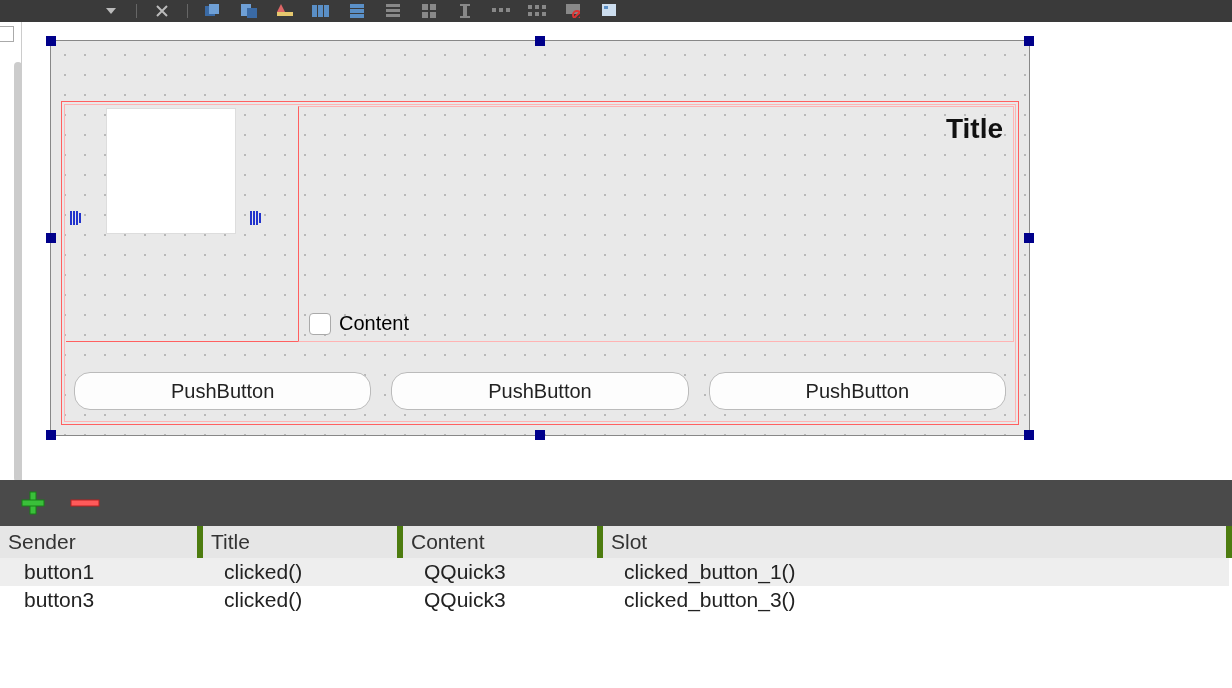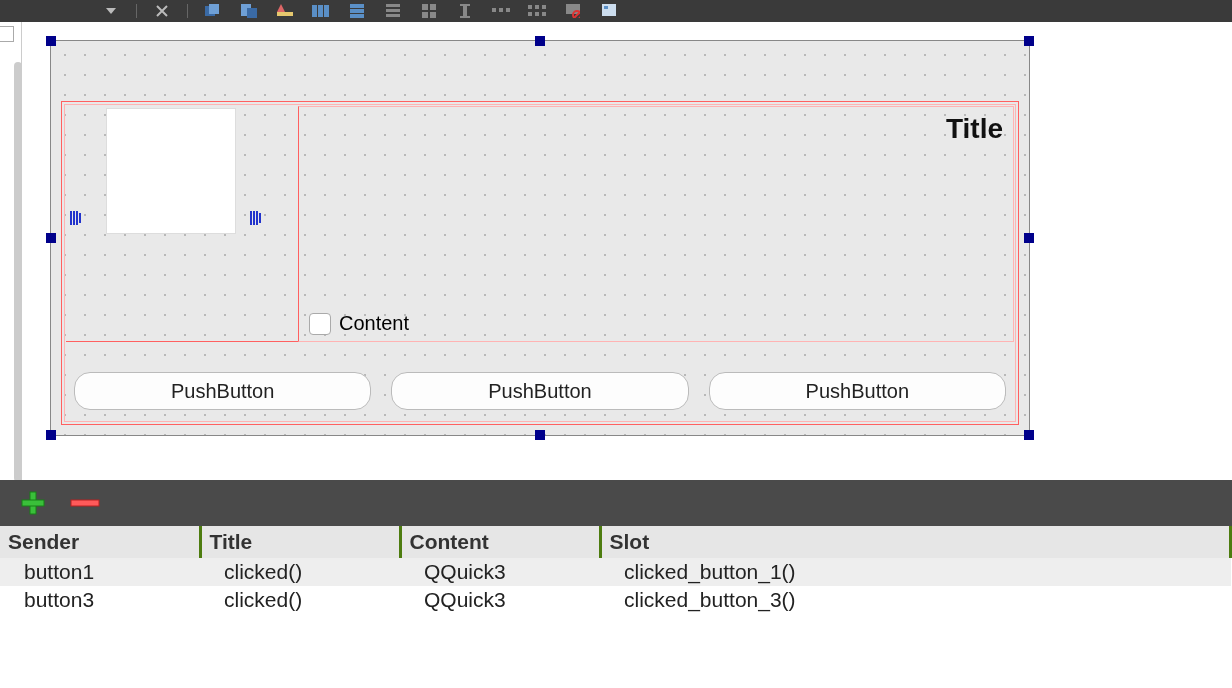--- a/index.html
+++ b/index.html
@@ -206,24 +206,24 @@
 }
 
 
 .sig-table {
   width: 100%;
   border-collapse: collapse;
   font-size: 21px;
 }
 .sig-table thead th {
   text-align: left;
-  font-weight: 700;
+  font-weight: 400;
   background: #e6e6e6;
   padding: 4px 8px 4px 8px;
-  border-right: 3px solid #4d7c0f;
+  border-right: 6px solid #4d7c0f;
   color: #333;
 }
 .sig-table thead th:first-child {
   border-left: none;
 }
 .sig-table tbody td {
   padding: 2px 8px 2px 24px;
   color: #222;
 }
 .sig-table tbody tr:nth-child(odd) td { background: #eeeeee; }

